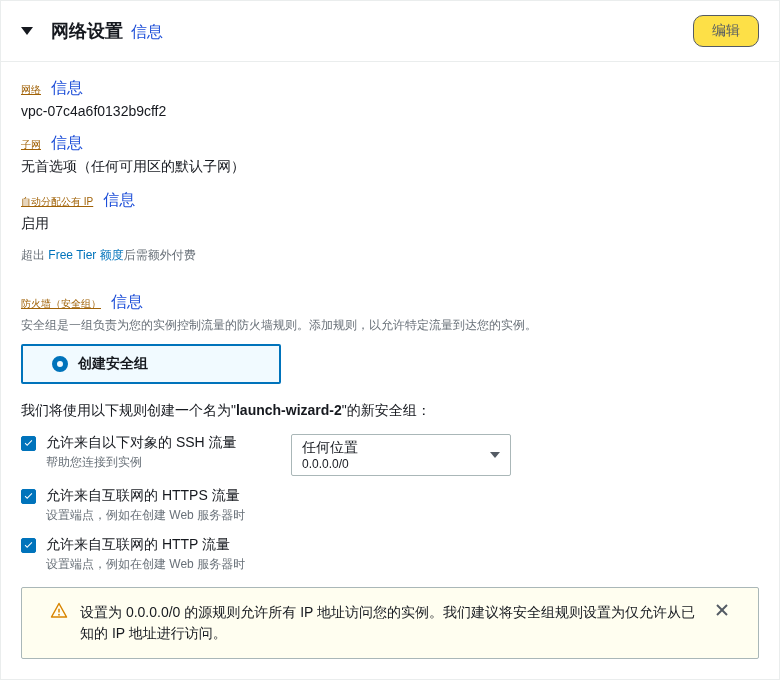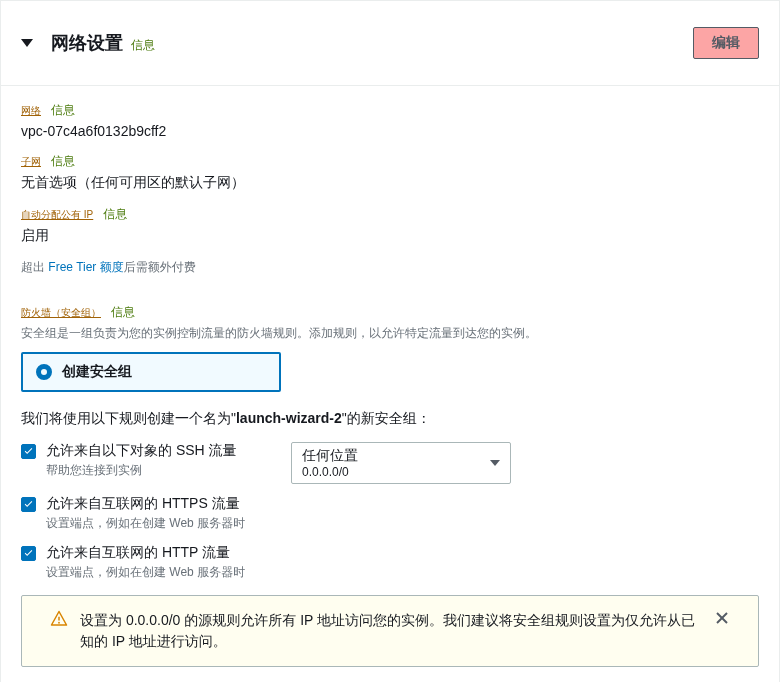--- a/index.html
+++ b/index.html
@@ -16,21 +16,21 @@
     }
     .panel {
       border: 1px solid #eaeded;
       box-shadow: 0 1px 1px rgba(0,0,0,0.05);
       background: #fff;
     }
     .panel-header {
       display: flex;
       align-items: center;
       justify-content: space-between;
-      padding: 26px 20px;
+      padding: 14px 20px;
       border-bottom: 1px solid #eaeded;
     }
     .panel-header .title-row {
       display: flex;
       align-items: baseline;
       gap: 8px;
     }
     .panel-header .caret {
       display: inline-block;
       width: 0;
@@ -40,32 +40,32 @@
       border-top: 8px solid #16191f;
       margin-right: 10px;
       position: relative;
       top: -2px;
     }
     .panel-header h2 {
       font-size: 18px;
       font-weight: 700;
     }
     .info-link {
-      color: #4d7c0f;
-      font-size: 12px;
+      color: #1d4ed8;
+      font-size: 16px;
       font-weight: 400;
       cursor: pointer;
     }
     .btn {
-      background: #fca5a5;
+      background: #fde047;
       border: 1px solid #545b64;
-      border-radius: 2px;
+      border-radius: 10px;
       padding: 6px 18px;
       font-size: 14px;
-      font-weight: 700;
+      font-weight: 400;
       color: #545b64;
       cursor: pointer;
     }
     .panel-body {
       padding: 16px 20px 20px 20px;
     }
     .field-block {
       margin-bottom: 14px;
     }
     .field-label-row {
@@ -110,21 +110,21 @@
       padding: 10px 14px;
       display: flex;
       align-items: center;
       gap: 10px;
       cursor: pointer;
       background: #fff;
     }
     .radio-card.selected {
       border: 2px solid #0073bb;
       background: #f1faff;
-      padding: 9px 13px;
+      padding: 9px 29px;
     }
     .radio-circle {
       width: 16px;
       height: 16px;
       border: 1px solid #545b64;
       border-radius: 50%;
       display: inline-flex;
       align-items: center;
       justify-content: center;
       flex-shrink: 0;

